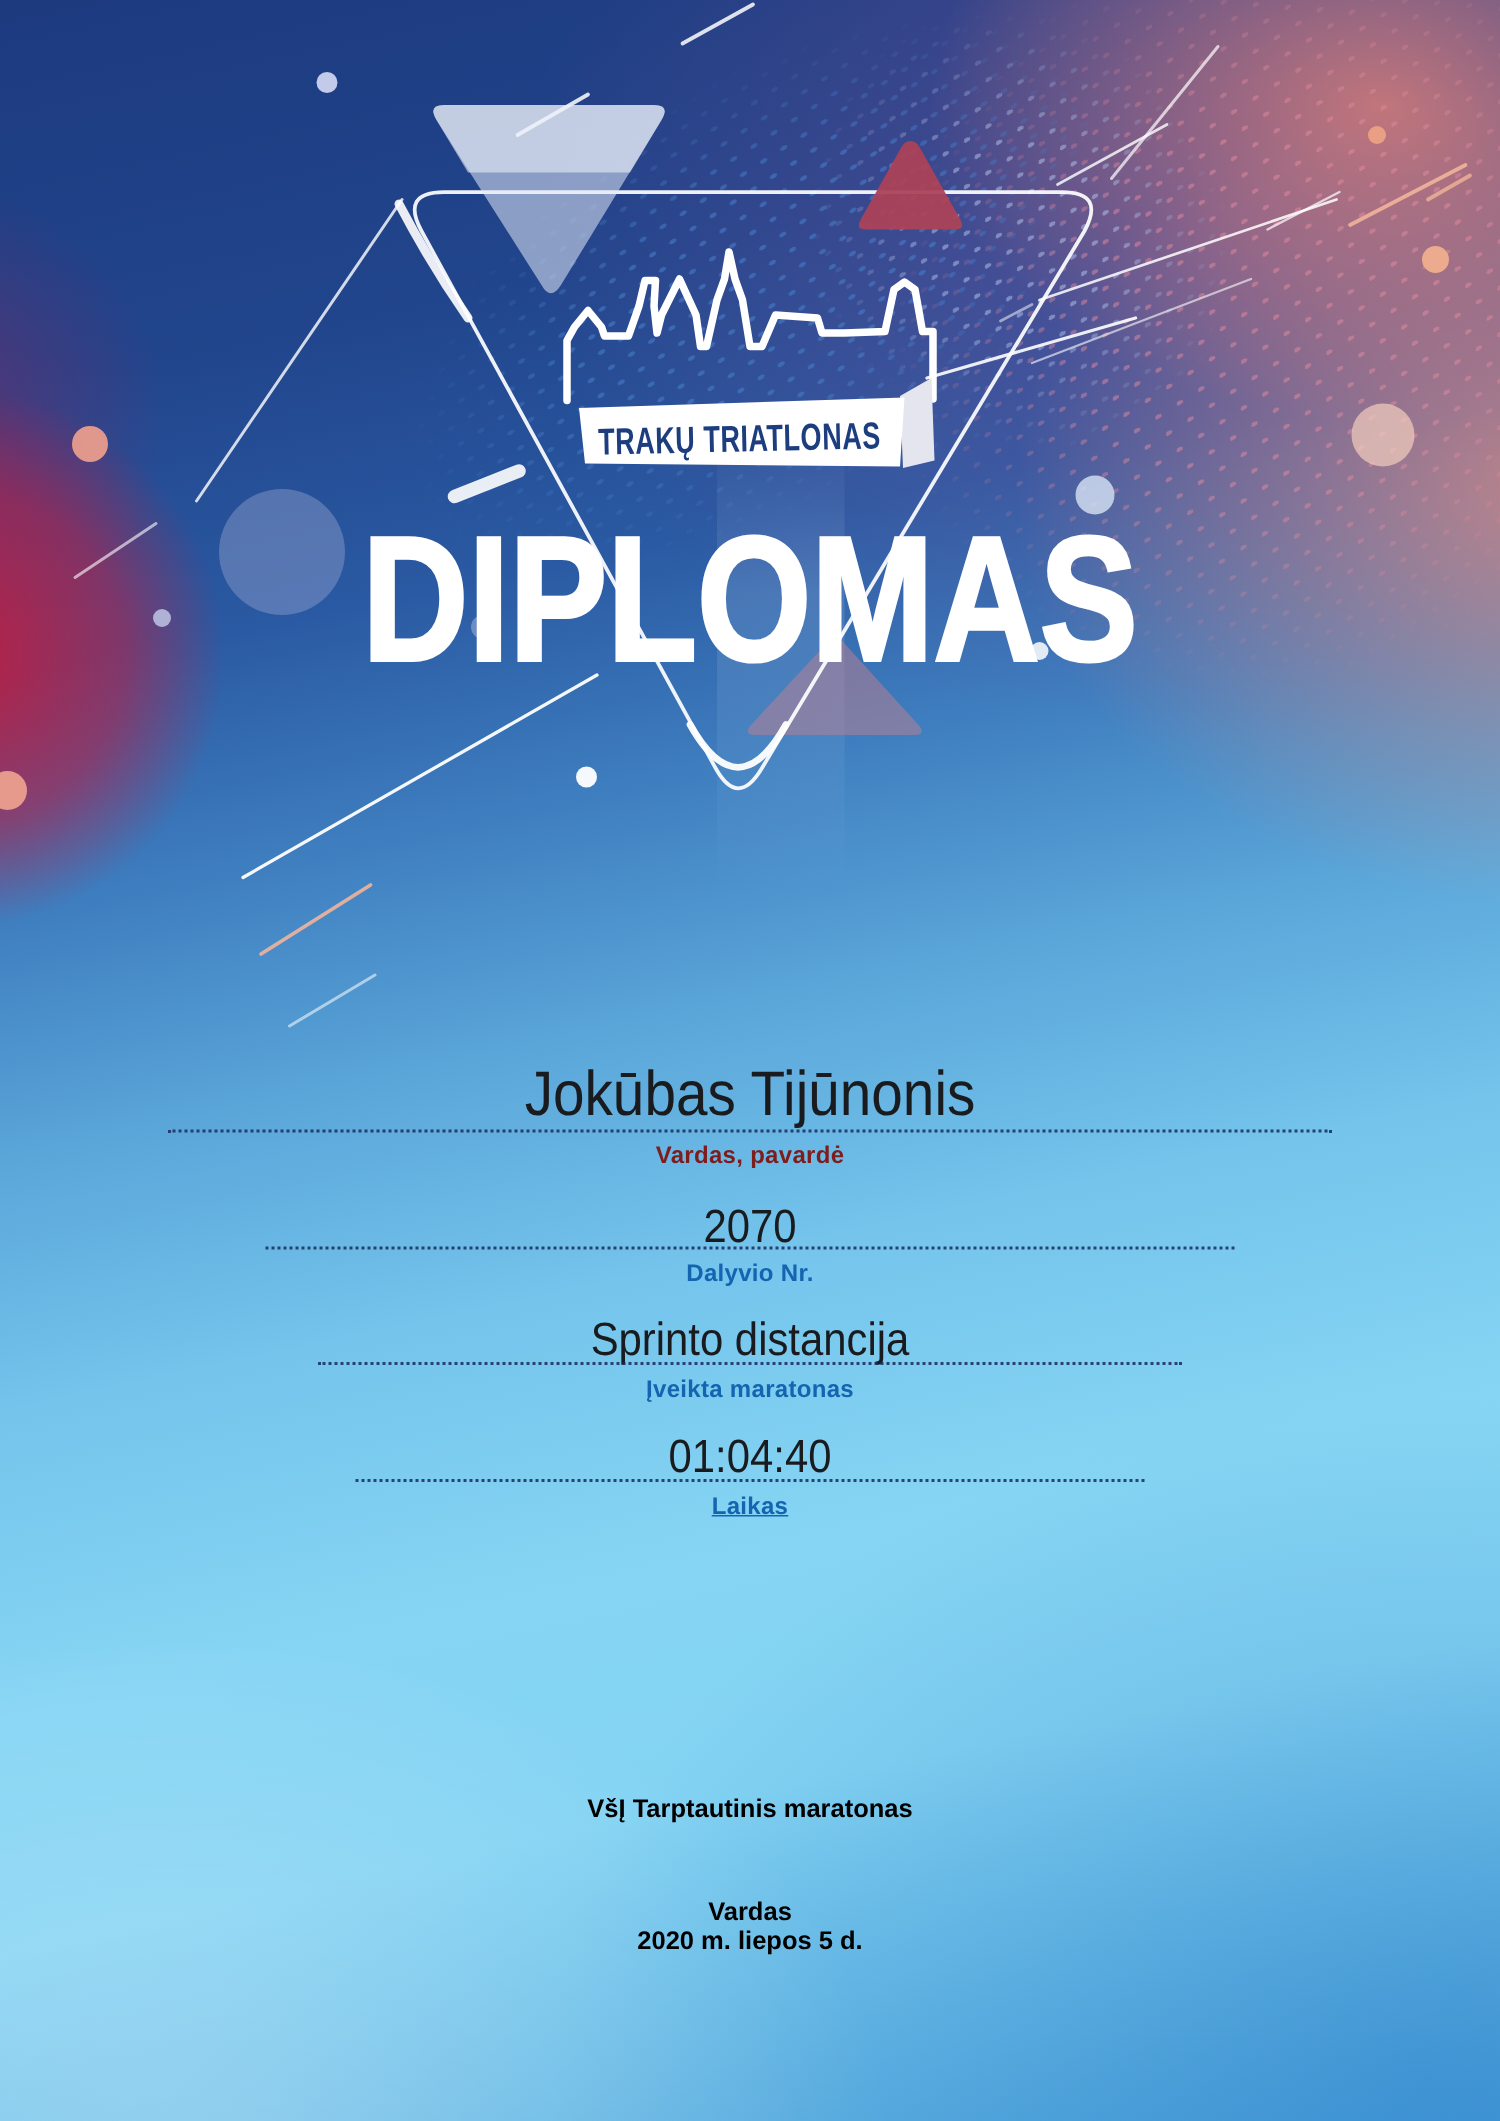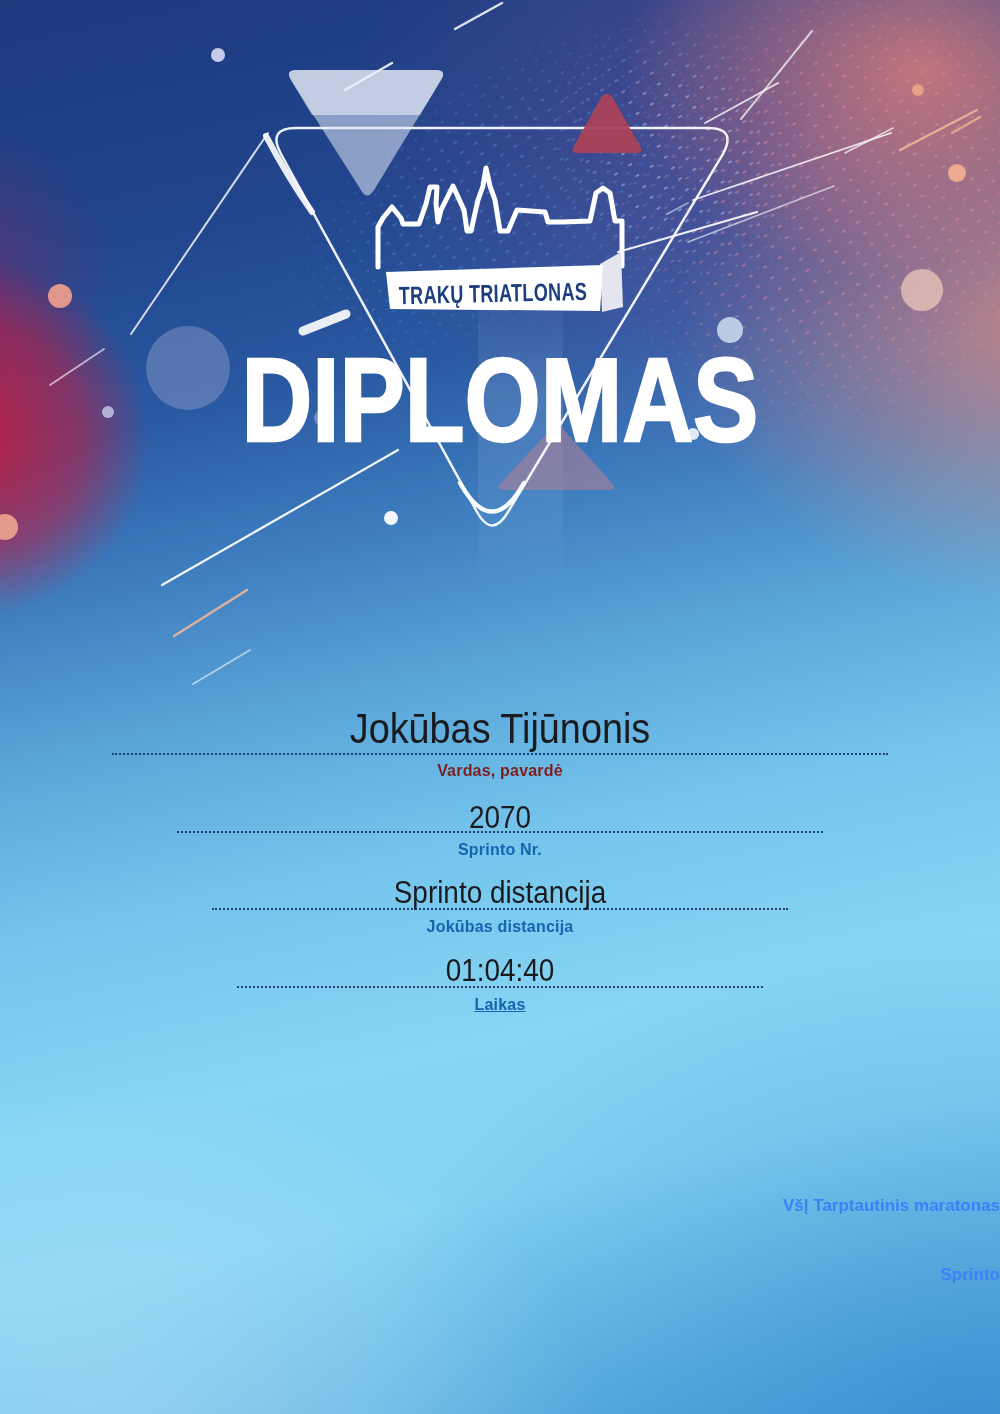--- a/index.html
+++ b/index.html
@@ -52,21 +52,21 @@
   .dotline{position:absolute;height:0;border-top:2.5px dotted rgba(26,44,92,0.85);}
   .dl1{left:112px;width:776px;top:753px;}
   .dl2{left:177px;width:646px;top:831px;}
   .dl3{left:212px;width:576px;top:908px;}
   .dl4{left:237px;width:526px;top:986px;}
   .flabel{font-size:16px;line-height:18px;font-weight:bold;color:#1464b0;letter-spacing:0.2px;}
   .fl1{top:762px;color:#7f1d1d;}
   .fl2{top:841px;}
   .fl3{top:918px;}
   .fl4{top:996px;text-decoration:underline;}
-  .footer{font-size:17px;line-height:19px;font-weight:bold;color:#3b82f6;text-align:right;}
+  .footer{font-size:17px;line-height:19px;font-weight:bold;color:#000000;}
   .org{top:1196px;}
   .loc{top:1265px;}
   .date{top:1284px;}
 </style>
 </head>
 <body>
 
 <div class="page">
 
   <div class="bg"></div>
@@ -142,26 +142,27 @@
   <div class="banner-label">TRAKŲ TRIATLONAS</div>
 
   <div class="t-center title">DIPLOMAS</div>
 
   <div class="t-center value value-name">Jokūbas Tijūnonis</div>
   <div class="dotline dl1"></div>
   <div class="t-center flabel fl1">Vardas, pavardė</div>
 
   <div class="t-center value v2">2070</div>
   <div class="dotline dl2"></div>
-  <div class="t-center flabel fl2">Sprinto Nr.</div>
+  <div class="t-center flabel fl2">Dalyvio Nr.</div>
 
   <div class="t-center value v3">Sprinto distancija</div>
   <div class="dotline dl3"></div>
-  <div class="t-center flabel fl3">Jokūbas distancija</div>
+  <div class="t-center flabel fl3">Įveikta maratonas</div>
 
   <div class="t-center value v4">01:04:40</div>
   <div class="dotline dl4"></div>
   <div class="t-center flabel fl4">Laikas</div>
 
   <div class="t-center footer org">VšĮ Tarptautinis maratonas</div>
-  <div class="t-center footer loc">Sprinto</div>
+  <div class="t-center footer loc">Vardas</div>
+  <div class="t-center footer date">2020 m. liepos 5 d.</div>
 
 </div>
 
 </body></html>

